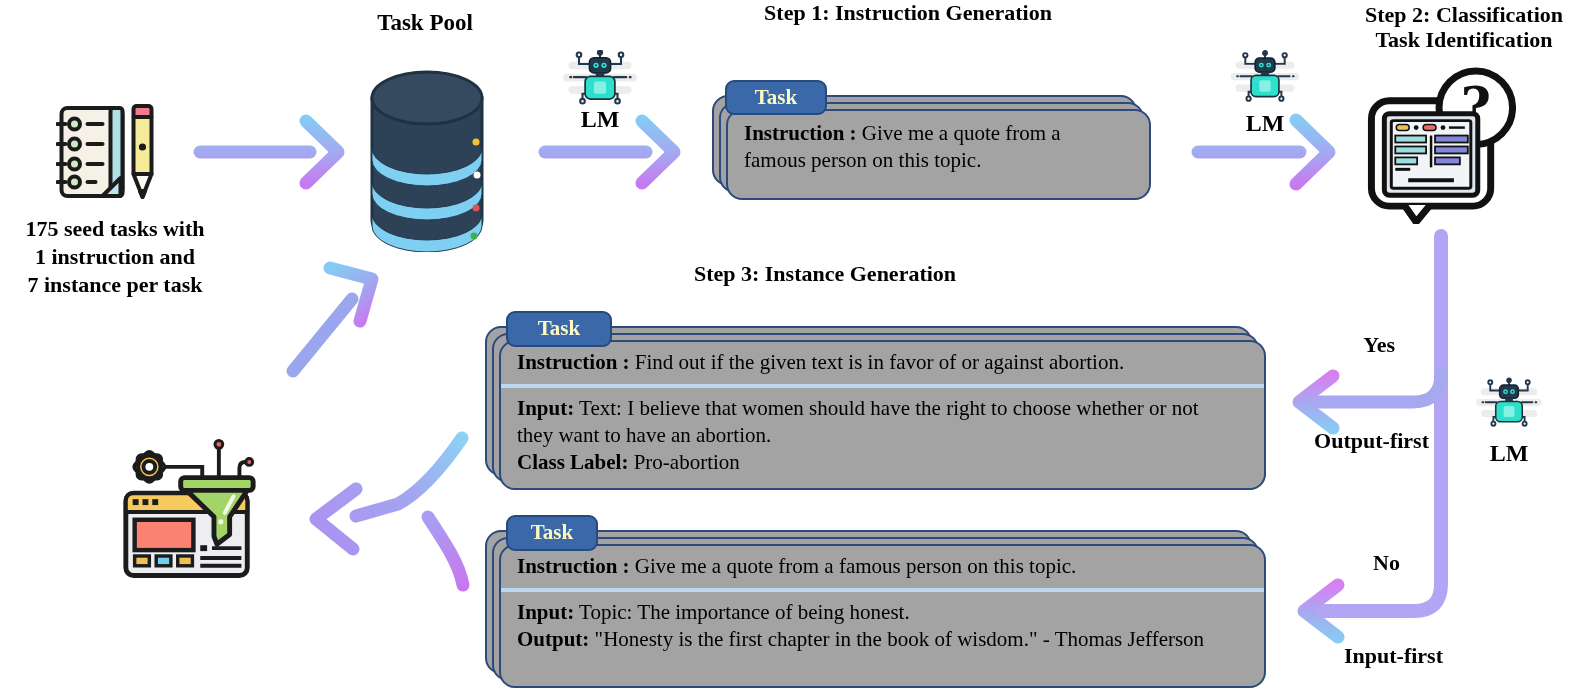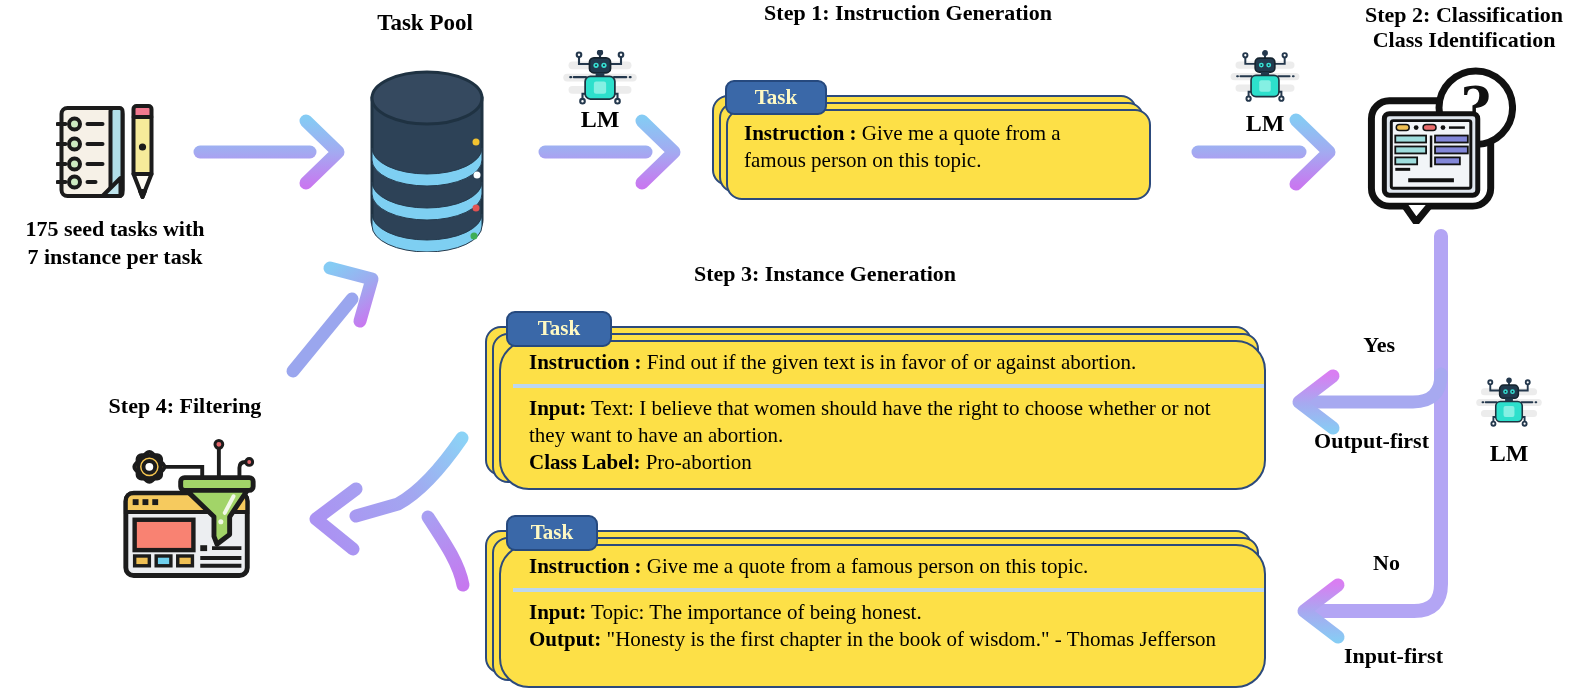--- a/index.html
+++ b/index.html
@@ -12,35 +12,35 @@
   .caption{font-weight:bold;font-size:22px;text-align:center;line-height:28px;}
   .lm-label{font-weight:bold;font-size:24px;text-align:center;}
   .branch-label{font-weight:bold;font-size:22px;text-align:right;}
   svg{display:block;}
   .arrow-layer{position:absolute;left:0;top:0;pointer-events:none;}
 
   
   .card{position:absolute;}
   .card-back,.card-body{
     position:absolute;left:15px;right:0;top:29px;bottom:0;
-    background:#fde047;border:2.5px solid #2c4a7c;border-radius:16px;box-sizing:border-box;
+    background:#a3a3a3;border:2.5px solid #2c4a7c;border-radius:16px;box-sizing:border-box;
   }
   .card-back.b1{transform:translate(-7px,-7px);}
   .card-back.b2{transform:translate(-14px,-14px);}
   .card-tab{
     position:absolute;top:0;z-index:3;background:#3a68a8;border:2.5px solid #26497e;
     border-radius:9px;color:#fef9c3;font-weight:bold;font-size:21px;text-align:center;
     box-sizing:border-box;
   }
   .card-body{z-index:2;font-size:21px;line-height:27px;}
   .row{position:relative;}
   .lbl{font-weight:bold;}
   .divider{height:3.5px;background:#bcd7ef;}
   .pad-1{padding:9px 24px 6px 16px;}
-  .pad-3{padding:7px 30px 6px 28px;border-radius:30px;}
+  .pad-3{padding:7px 30px 6px 16px;}
   .pad-3 .divider{margin:8px -30px 7px -16px;}
 </style>
 </head>
 <body>
 
 <div class="canvas">
 
   <svg width="0" height="0" style="position:absolute">
     <defs>
       <symbol id="robot" viewBox="0 0 100 64">
@@ -160,20 +160,21 @@
         <rect x="77" y="4" width="18" height="13" rx="3" fill="#f2798f"></rect>
         <rect x="77" y="15" width="18" height="57" fill="#f6eb9a"></rect>
         <path d="M77 72 H95 L86 95 Z" fill="#fdfbf3"></path>
         <circle cx="86" cy="45" r="1.6" fill="#1b1b1b"></circle>
         <path d="M83.5 89 L86 95 L88.5 89 Z" fill="#1b1b1b"></path>
       </g>
     </svg>
   </div>
   <div class="abs caption" style="left:0;top:215px;width:230px">
     <div>175 seed tasks with</div>
+    <div>1 instruction and</div>
     <div>7 instance per task</div>
   </div>
 
   <div class="abs title" style="left:350px;top:10px;width:150px;font-size:23px">Task Pool</div>
   <div class="abs" style="left:366px;top:68px;width:122px;height:184px">
     <svg width="122" height="184" viewBox="0 0 122 184">
       <path d="M6 30 V152 a55 26 0 0 0 110 0 V30 Z" fill="#2d4257" stroke="#1f3242" stroke-width="3"></path>
       <path d="M6 80 a55 26 0 0 0 110 0 l0 12 a55 26 0 0 1 -110 0 Z" fill="#7ecff2" stroke="#253a4d" stroke-width="1"></path>
       <path d="M6 114 a55 26 0 0 0 110 0 l0 12 a55 26 0 0 1 -110 0 Z" fill="#7ecff2" stroke="#253a4d" stroke-width="1"></path>
       <path d="M6 146 a55 26 0 0 0 110 0 l0 12 a55 26 0 0 1 -110 0 Z" fill="#7ecff2" stroke="#253a4d" stroke-width="1"></path>
@@ -202,24 +203,23 @@
   <div class="abs" style="left:1470px;top:374px;width:78px;height:58px">
     <svg width="78" height="58">
         <use href="#robot"></use>
       </svg>
   </div>
   <div class="abs lm-label" style="left:1469px;top:440px;width:80px">LM</div>
 
   <div class="abs title" style="left:708px;top:0;width:400px">Step 1: Instruction Generation</div>
   <div class="abs title" style="left:1352px;top:2px;width:224px">
     <div>Step 2: Classification</div>
-    <div>Class Identification</div>
+    <div>Task Identification</div>
   </div>
   <div class="abs title" style="left:625px;top:261px;width:400px">Step 3: Instance Generation</div>
-  <div class="abs title" style="left:90px;top:393px;width:190px">Step 4: Filtering</div>
 
   <div class="abs" style="left:1366px;top:60px;width:150px;height:164px">
     <svg width="150" height="164" viewBox="0 0 150 165">
       <rect x="5" y="41" width="120" height="106" rx="18" fill="#fff" stroke="#111" stroke-width="7"></rect>
       <path d="M38 146 L50 163 L64 146" fill="#fff" stroke="#111" stroke-width="7" stroke-linejoin="round"></path>
       <circle cx="110" cy="48" r="37" fill="#fff" stroke="#111" stroke-width="7"></circle>
       <path d="M93 78 L86 99 L106 86" fill="#fff" stroke="#111" stroke-width="6" stroke-linejoin="round"></path>
       <text x="110" y="64" text-anchor="middle" font-family="DejaVu Serif,serif" font-weight="bold" font-size="52" fill="#111">?</text>
       <rect x="18" y="54" width="94" height="82" rx="5" fill="#dfe6ee" stroke="#111" stroke-width="5"></rect>
       <rect x="25" y="61" width="80" height="68" rx="2" fill="#f2f5f8" stroke="#111" stroke-width="3"></rect>

